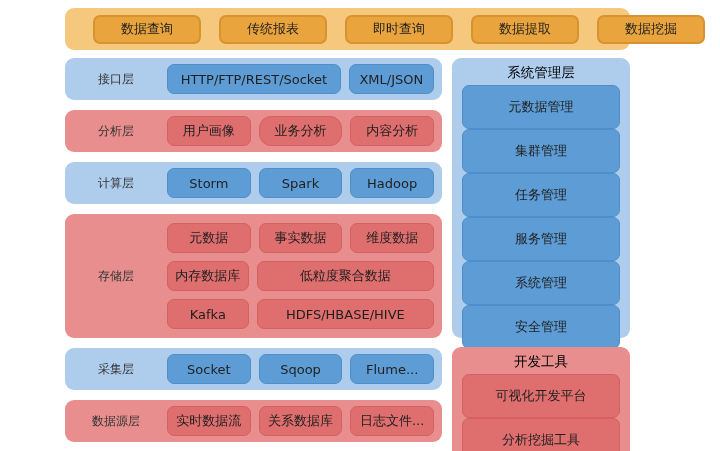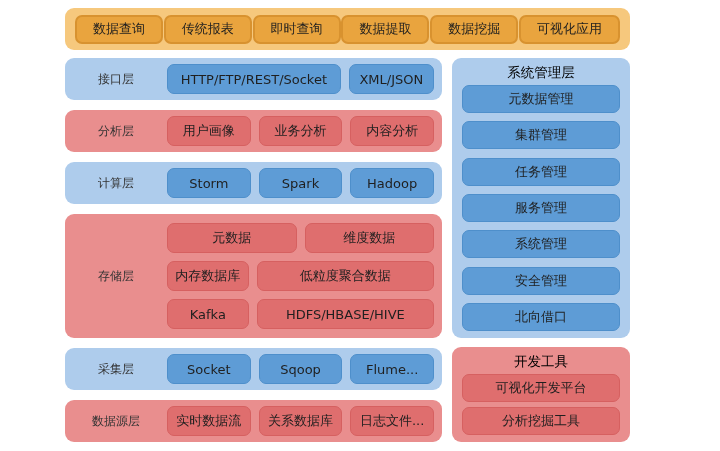--- a/index.html
+++ b/index.html
@@ -4,22 +4,22 @@
 <style>
   * { margin:0; padding:0; box-sizing:border-box; }
   html,body { width:720px; height:451px; background:#ffffff; overflow:hidden;
     font-family:"DejaVu Sans","Liberation Sans",sans-serif; color:#1f1f1f; }
   .page { position:relative; margin:8px 0 0 65px; width:565px; }
 
   
   .topbar { height:42px; border-radius:9px; background:var(--orange-container);
     display:flex; align-items:center; justify-content:space-between;
     padding:0 10px; margin-bottom:8px; }
-  .top-btn { height:29px; padding:0 16px; font-size:13px;
-    background:var(--orange-button); border:2px solid var(--orange-border); }
+  .top-btn { height:29px; padding:0 26px; font-size:13px;
+    background:var(--orange-button); border:2px solid var(--orange-border);margin-left:18px; }
 
   .content { display:flex; gap:10px; align-items:stretch; }
   .left-col { width:377px; display:flex; flex-direction:column; gap:10px; }
   .right-col { width:178px; display:flex; flex-direction:column; gap:9px; }
 
   
   .btn { border-radius:7px; display:flex; align-items:center; justify-content:center;
     font-size:13px; white-space:nowrap; }
   .btn-blue { background:var(--blue-button); border:1px solid var(--blue-border); }
   .btn-red  { background:var(--red-button);  border:1px solid var(--red-border); }
@@ -34,21 +34,21 @@
     font-size:12px; color:#333333; }
   .rows { flex:1; display:flex; flex-direction:column; justify-content:center;
     gap:8px; padding:6px 8px 6px 0; }
   .row { display:flex; gap:8px; height:30px; }
 
   
   .panel { border-radius:9px; padding:4px 10px 7px; display:flex; flex-direction:column; }
   .panel-title { height:20px; line-height:20px; text-align:center; font-size:13.5px;
     color:#000000; margin-bottom:3px; flex:none; }
   .panel-items { flex:1; display:flex; flex-direction:column; justify-content:space-between; }
-  .panel-btn { height:28px; flex:none;text-align:center; }
+  .panel-btn { height:44px; flex:none;text-align:center; }
 </style>
 </head>
 <body>
 
 <div class="page">
   <div class="topbar" id="topBar">
       <div class="btn btn-orange top-btn">数据查询</div>
       <div class="btn btn-orange top-btn">传统报表</div>
       <div class="btn btn-orange top-btn">即时查询</div>
       <div class="btn btn-orange top-btn">数据提取</div>
@@ -64,40 +64,41 @@
               <div class="btn btn-blue" style="flex: 2.06 1 0px; text-align: center;">HTTP/FTP/REST/Socket</div>
               <div class="btn btn-blue" style="flex: 1 1 0px;">XML/JSON</div>
             </div>
           </div>
         </div>
         <div class="layer theme-red">
           <div class="layer-label">分析层</div>
           <div class="rows">
             <div class="row">
               <div class="btn btn-red" style="flex: 1 1 0px;">用户画像</div>
-              <div class="btn btn-red" style="flex: 1 1 0px;">业务分析</div>
+              <div class="btn btn-red" style="flex: 1 1 0px; border-radius: 12px;">业务分析</div>
               <div class="btn btn-red" style="flex: 1 1 0px;">内容分析</div>
             </div>
           </div>
         </div>
         <div class="layer theme-blue">
           <div class="layer-label">计算层</div>
           <div class="rows">
             <div class="row">
               <div class="btn btn-blue" style="flex: 1 1 0px;">Storm</div>
               <div class="btn btn-blue" style="flex: 1 1 0px;">Spark</div>
               <div class="btn btn-blue" style="flex: 1 1 0px;">Hadoop</div>
             </div>
           </div>
         </div>
         <div class="layer theme-red layer-tall">
           <div class="layer-label">存储层</div>
           <div class="rows">
             <div class="row">
               <div class="btn btn-red" style="flex: 1 1 0px;">元数据</div>
+              <div class="btn btn-red" style="flex: 1 1 0px;">事实数据</div>
               <div class="btn btn-red" style="flex: 1 1 0px;">维度数据</div>
             </div>
             <div class="row">
               <div class="btn btn-red" style="flex: 1 1 0px;">内存数据库</div>
               <div class="btn btn-red" style="flex: 2.2 1 0px;">低粒度聚合数据</div>
             </div>
             <div class="row">
               <div class="btn btn-red" style="flex: 1 1 0px;">Kafka</div>
               <div class="btn btn-red" style="flex: 2.2 1 0px;">HDFS/HBASE/HIVE</div>
             </div>

